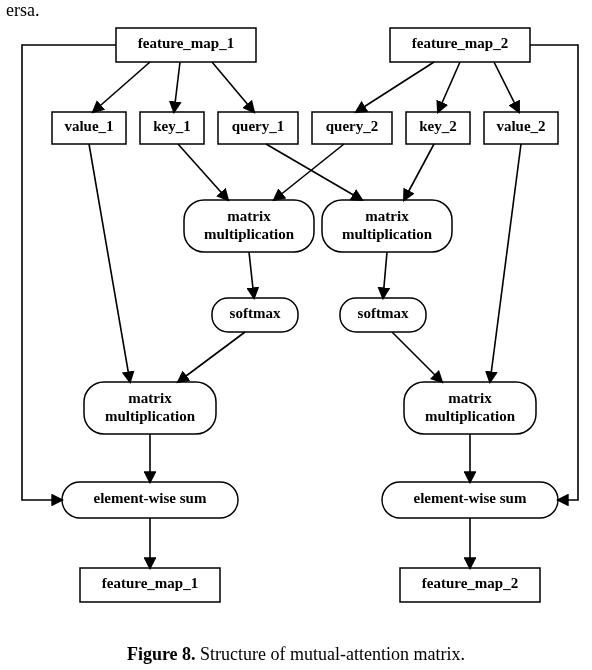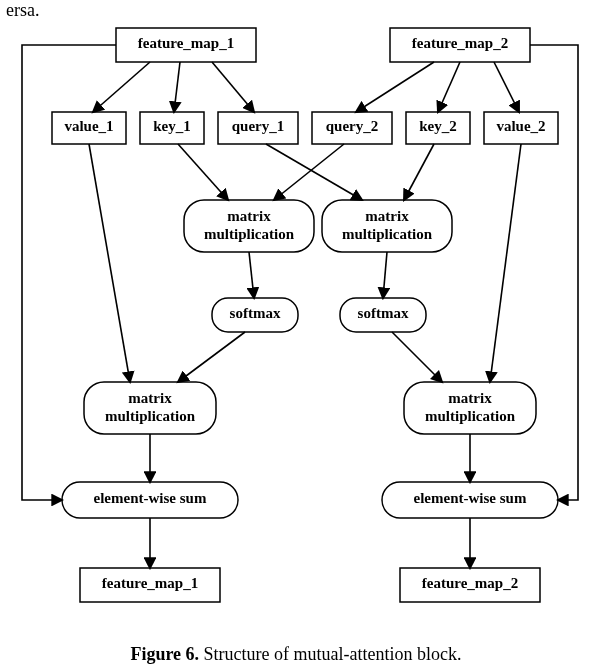--- a/index.html
+++ b/index.html
@@ -128,14 +128,14 @@
   <path class="edge" d="M150,518 L150,568"></path>
 
   <path class="edge" d="M470,518 L470,568"></path>
 
   <path class="edge" d="M116,45 L22,45 L22,500 L62,500"></path>
 
   <path class="edge" d="M530,45 L578,45 L578,500 L558,500"></path>
 </svg>
 
 <div class="caption">
-  <b>Figure 6.</b><span> Structure of mutual-attention block.</span>
+  <b>Figure 8.</b><span> Structure of mutual-attention matrix.</span>
 </div>
 
 </body></html>

